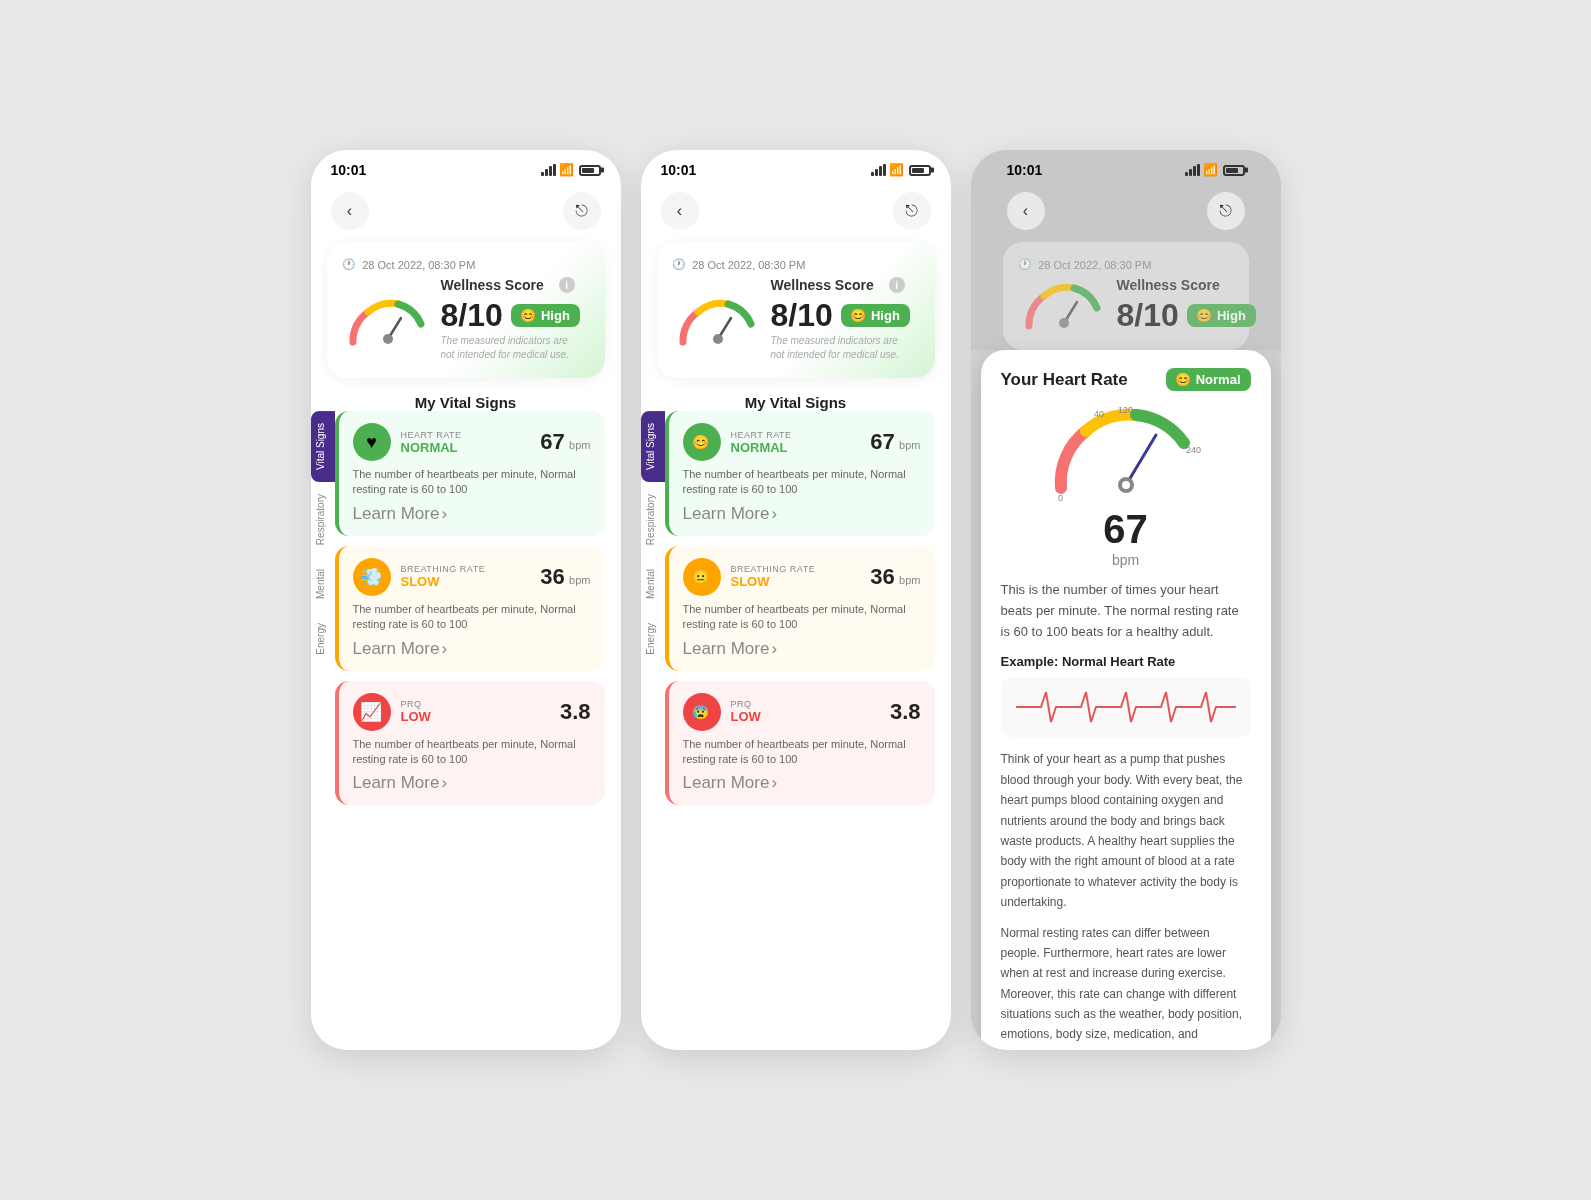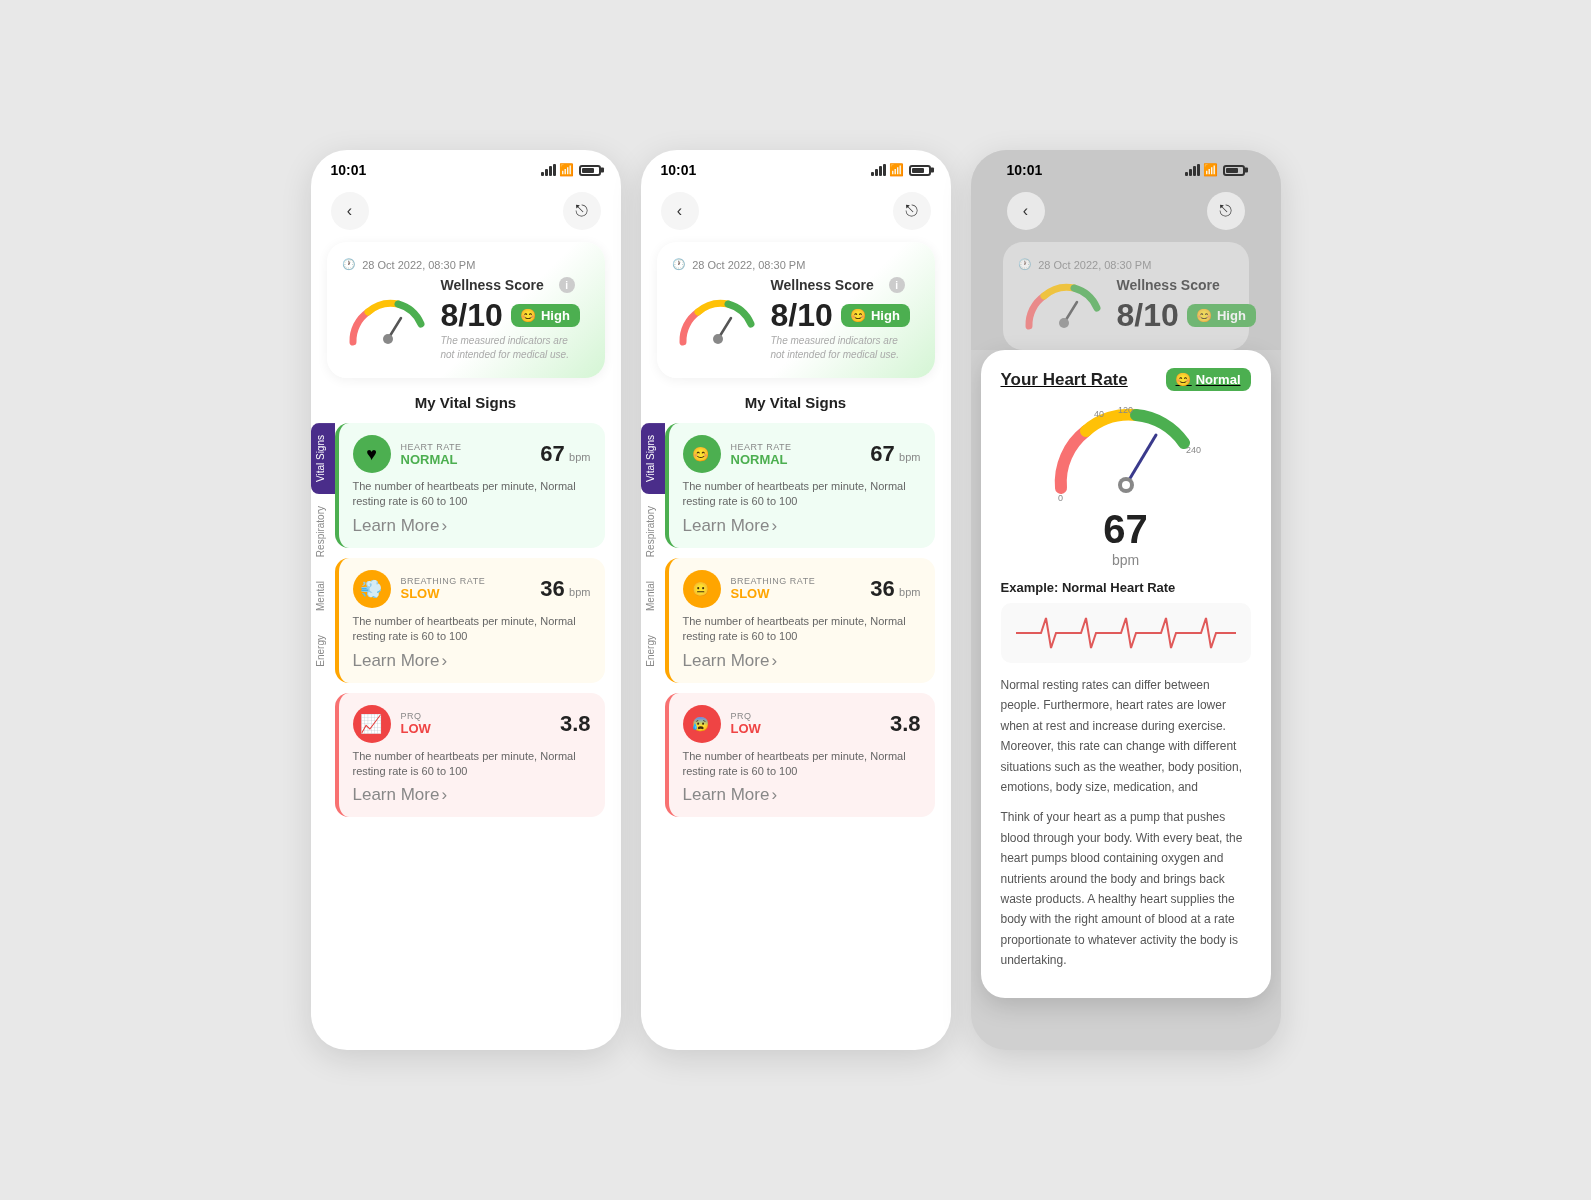--- a/index.html
+++ b/index.html
@@ -159,21 +159,20 @@
     }
     
     .vital-signs-section {
       padding: 0 0 8px;
     }
     .vital-signs-title {
       text-align: center;
       font-weight: 700;
       font-size: 15px;
       color: #222;
-      margin-bottom: 12px;
       padding: 0 16px;
     }
     .tabs-outer {
       display: flex;
       gap: 0;
     }
     .tab-sidebar {
       display: flex;
       flex-direction: column;
       width: 24px;
@@ -271,21 +270,20 @@
       border-radius: 24px;
       padding: 18px 20px;
       box-shadow: 0 8px 24px rgba(0,0,0,0.15);
       z-index: 10;
     }
     .heart-rate-header {
       display: flex;
       justify-content: space-between;
       align-items: center;
       margin-bottom: 12px;
-      text-decoration: underline;
     }
     .heart-rate-title {
       font-size: 17px;
       font-weight: 700;
       color: #222;
     }
     .normal-badge {
       background: #4CAF50;
       color: #fff;
       border-radius: 8px;
@@ -683,25 +681,26 @@
           <text x="12" y="98" font-size="9" fill="#888">0</text>
           <text x="72" y="10" font-size="9" fill="#888">120</text>
           <text x="140" y="50" font-size="9" fill="#888">240</text>
           <text x="48" y="14" font-size="9" fill="#888">40</text>
         </svg>
       </div>
       <div class="heart-rate-value">
         <span class="heart-rate-num">67</span>
         <span class="heart-rate-bpm">bpm</span>
       </div>
+      <p class="hr-description">This is the number of times your heart beats per minute. The normal resting rate is 60 to 100 beats for a healthy adult.</p>
       <div class="hr-example-title">Example: Normal Heart Rate</div>
 
       <div class="ecg-box">
         <svg width="220" height="40" viewBox="0 0 220 40">
           <polyline points="0,20 20,20 25,20 30,5 35,35 40,20 60,20 65,20 70,5 75,35 80,20 100,20 105,20 110,5 115,35 120,20 140,20 145,20 150,5 155,35 160,20 180,20 185,20 190,5 195,35 200,20 220,20" fill="none" stroke="#e05a5a" stroke-width="2"></polyline>
         </svg>
       </div>
+      <p class="hr-body-text">Think of your heart as a pump that pushes blood through your body. With every beat, the heart pumps blood containing oxygen and nutrients around the body and brings back waste products. A healthy heart supplies the body with the right amount of blood at a rate proportionate to whatever activity the body is undertaking.</p>
       <p class="hr-body-text">Normal resting rates can differ between people. Furthermore, heart rates are lower when at rest and increase during exercise. Moreover, this rate can change with different situations such as the weather, body position, emotions, body size, medication, and</p>
-      <p class="hr-body-text">Think of your heart as a pump that pushes blood through your body. With every beat, the heart pumps blood containing oxygen and nutrients around the body and brings back waste products. A healthy heart supplies the body with the right amount of blood at a rate proportionate to whatever activity the body is undertaking.</p>
     </div>
   </div>
 
 </div>
 
 </body></html>

